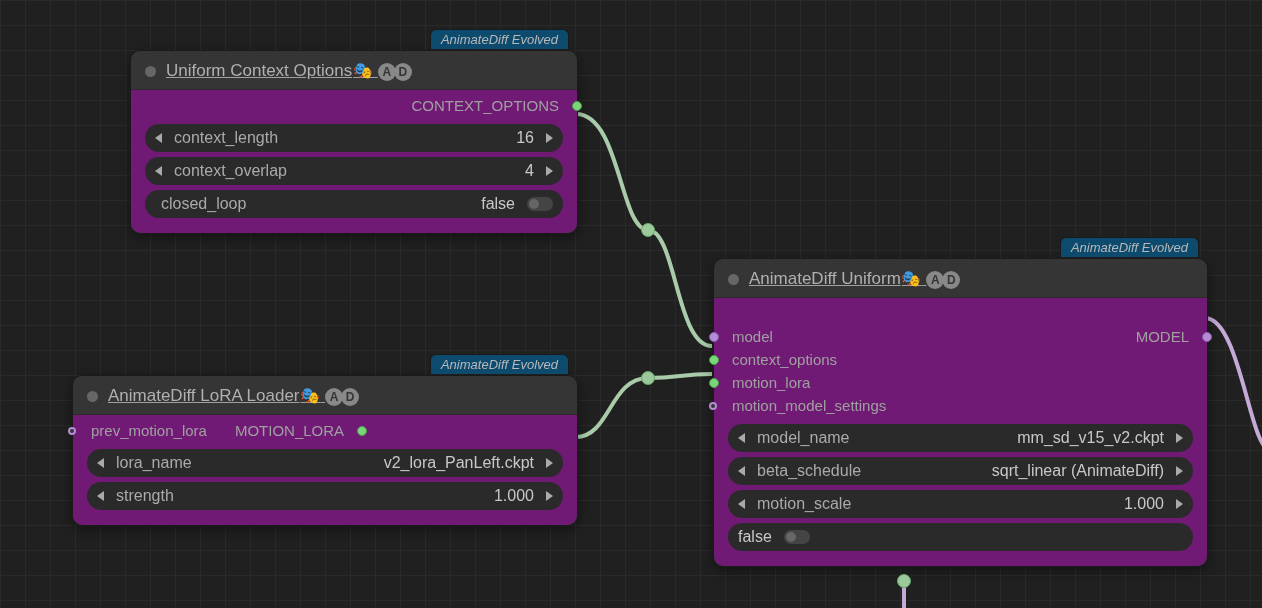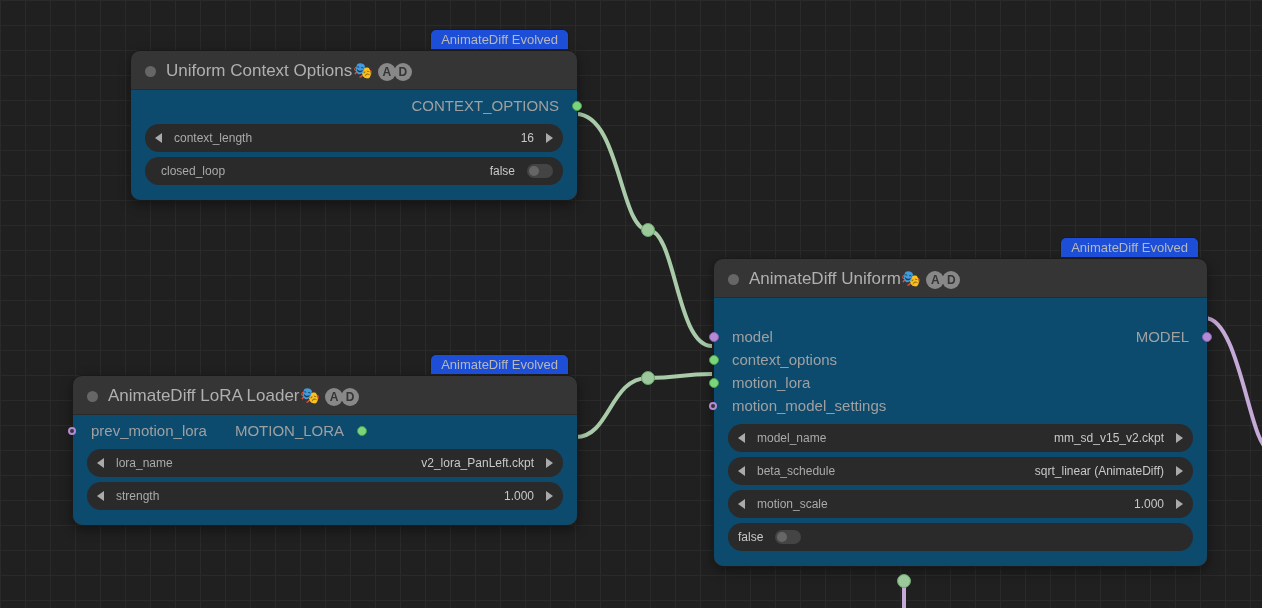--- a/index.html
+++ b/index.html
@@ -29,33 +29,35 @@
     background: #353535;
     border: 1px solid #1a1a1a;
     border-radius: 10px;
     box-shadow: 0 4px 12px rgba(0,0,0,0.4);
     z-index: 1;
   }
   .category-tag {
     position: absolute;
     top: -22px;
     right: 8px;
-    background: #1d4ed8;
+    background: #0c4a6e;
     border: 1px solid #1a1a1a;
     border-bottom: none;
     border-radius: 6px 6px 0 0;
     padding: 2px 10px;
     font-size: 13px;
     color: #b8b8b8;
+    font-style: italic;
   }
   .node-header {
     display: flex;
     align-items: center;
     padding: 10px 14px 8px 14px;
     gap: 10px;
+    text-decoration: underline;
   }
   .collapse-dot {
     width: 11px; height: 11px;
     border-radius: 50%;
     background: #666;
   }
   .title {
     font-size: 17px;
     color: #b0b0b0;
     font-weight: 400;
@@ -70,21 +72,21 @@
     display:inline-flex;
     width:18px;height:18px;
     border-radius:50%;
     background:#888;
     color:#353535;
     align-items:center;justify-content:center;
     font-size:12px;font-weight:bold;
     margin-left:-2px;
   }
   .node-body {
-    background: #0c4a6e;
+    background: #701a75;
     border-top: 1px solid #2a2a2a;
     padding: 4px 0 8px 0;
     border-radius: 0 0 10px 10px;
   }
   .port-row {
     display:flex;
     align-items:center;
     padding: 3px 14px;
     font-size: 15px;
     position:relative;
@@ -106,21 +108,21 @@
   .dot-empty-purple { background:#353535; border:2px solid #b58bd6; width:8px;height:8px;}
   .widgets { padding: 2px 14px; }
   .widget {
     background: #2a2a2a;
     border-radius: 14px;
     height: 28px;
     margin: 5px 0;
     display:flex;
     align-items:center;
     padding: 0 10px;
-    font-size: 12px;
+    font-size: 16px;
     color:#aaa;
   }
   .widget .wl { flex:0 0 auto; margin-right:auto; padding-left:6px;}
   .widget .wv { flex:0 0 auto; padding-right:6px; color:#c8c8c8;}
   .arrow {
     width:0;height:0;
     border-top:5px solid transparent;
     border-bottom:5px solid transparent;
   }
   .arrow.left { border-right:7px solid #aaa; margin-right:6px;}
@@ -171,20 +173,26 @@
       <div class="port-dot dot-green"></div>
     </div>
     <div class="widgets">
       <div class="widget">
         <div class="arrow left"></div>
         <span class="wl">context_length</span>
         <span class="wv">16</span>
         <div class="arrow right"></div>
       </div>
       <div class="widget">
+        <div class="arrow left"></div>
+        <span class="wl">context_overlap</span>
+        <span class="wv">4</span>
+        <div class="arrow right"></div>
+      </div>
+      <div class="widget">
         <span class="wl">closed_loop</span>
         <span class="wv">false</span>
         <div class="toggle"></div>
       </div>
     </div>
   </div>
 </div>
 
 <div class="node" style="left:72px;top:375px;width:506px;">
   <div class="category-tag">AnimateDiff Evolved</div>

